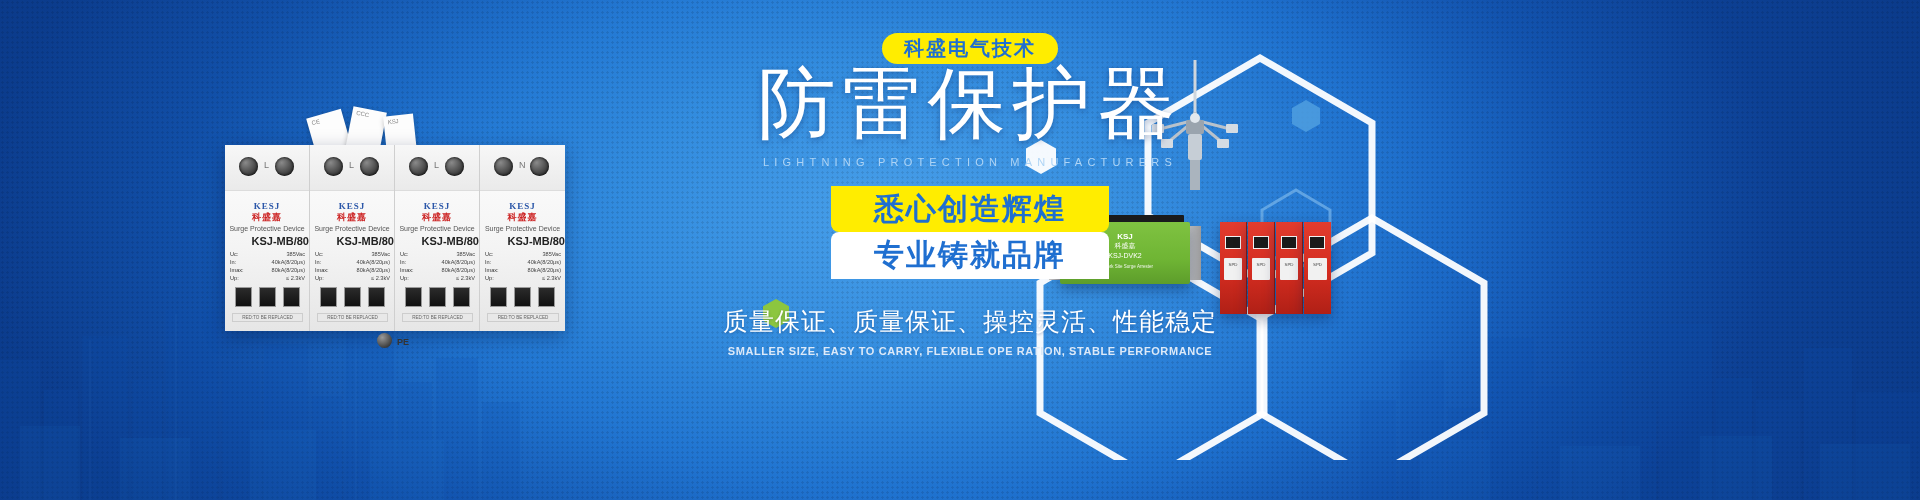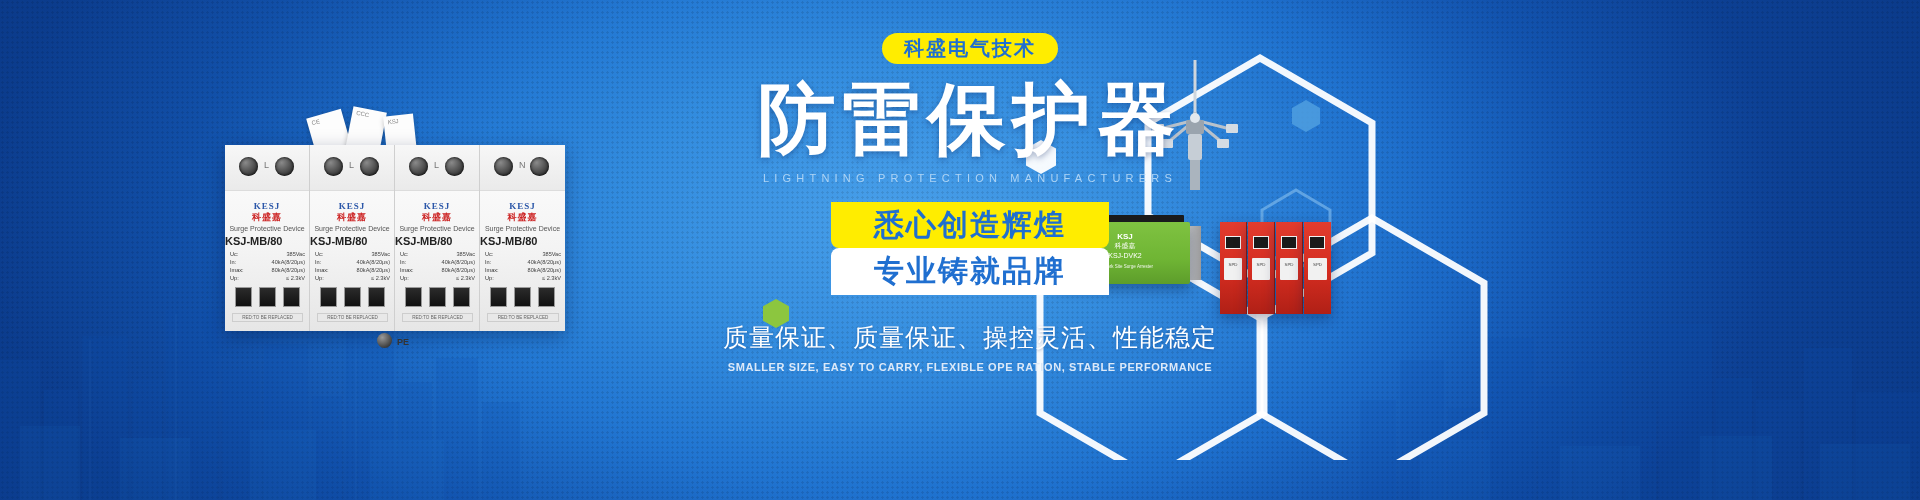--- a/index.html
+++ b/index.html
@@ -48,24 +48,23 @@
     font-size:20px; font-weight:bold;
     letter-spacing:2px;
     padding:5px 22px 6px;
     border-radius:16px;
     margin-top:33px;
     line-height:1;
   }
   .headline {
     color:#ffffff;
     font-size:78px;
-    font-weight:bold;
+    font-weight:normal;
     letter-spacing:7px;
     line-height:1;
-    margin-top:16px;
     text-shadow:0 2px 6px rgba(0,30,90,.35);
     white-space:nowrap;
   }
   .subeng {
     color:#aed4f5;
     font-size:11px;
     letter-spacing:5.2px;
     margin-top:14px;
     white-space:nowrap;
   }
@@ -138,21 +137,21 @@
     position:absolute; width:19px; height:19px; border-radius:50%;
     background:radial-gradient(circle at 35% 30%, #8a8a8a, #3a3a3a 70%, #1c1c1c);
     box-shadow:inset 0 0 3px #000;
     top:12px;
   }
   .pin { position:absolute; top:15px; font-size:9px; color:#777; }
   .brand { position:absolute; left:0; right:0; text-align:center;font-family:Liberation Serif, serif; }
   .brand .k { font-size:9px; font-weight:bold; color:#2a56a8; letter-spacing:1px; }
   .brand .cn { font-size:9px; font-weight:bold; color:#c22; letter-spacing:1px; }
   .spd-title { position:absolute; left:0; right:0; text-align:center; font-size:7px; color:#555; }
-  .spd-model { position:absolute; left:0; right:0; text-align:left; font-size:11px; font-weight:bold; color:#222; }
+  .spd-model { position:absolute; left:0; right:0; text-align:right; font-size:11px; font-weight:bold; color:#222; }
   .spec { position:absolute; left:5px; right:4px; font-size:5.6px; color:#444; display:flex; justify-content:space-between; }
   .spec .lb { color:#333; }
   .window {
     position:absolute; width:17px; height:20px;
     background:linear-gradient(180deg,#2b2b2b,#111);
     border:1px solid #9a9a9a;
   }
   .redbar { position:absolute; left:7px; right:6px; height:9px; background:#e8e8e8; border:1px solid #cdcdcd; }
   .redbar span { font-size:4.6px; color:#666; display:block; text-align:center; line-height:7px; }
   .pelabel { position:absolute; font-size:9px; color:#333; font-weight:bold; }

